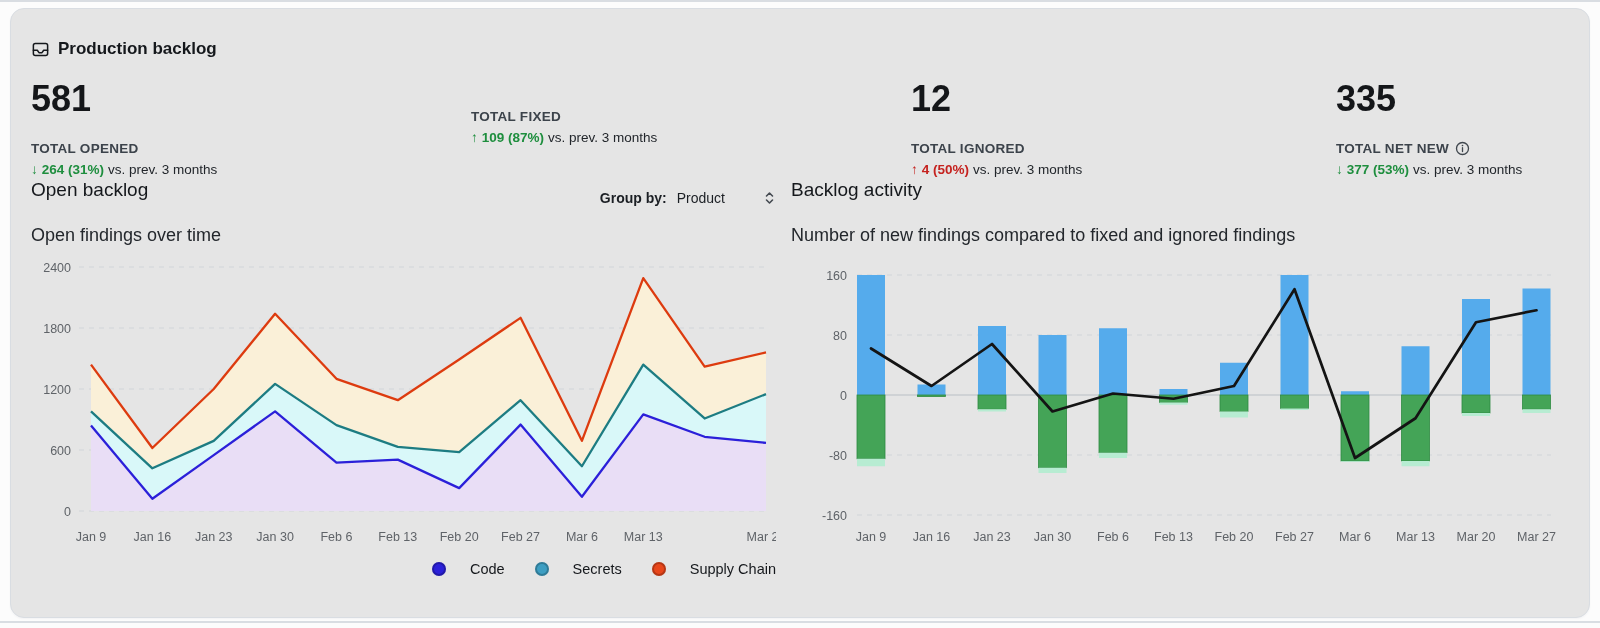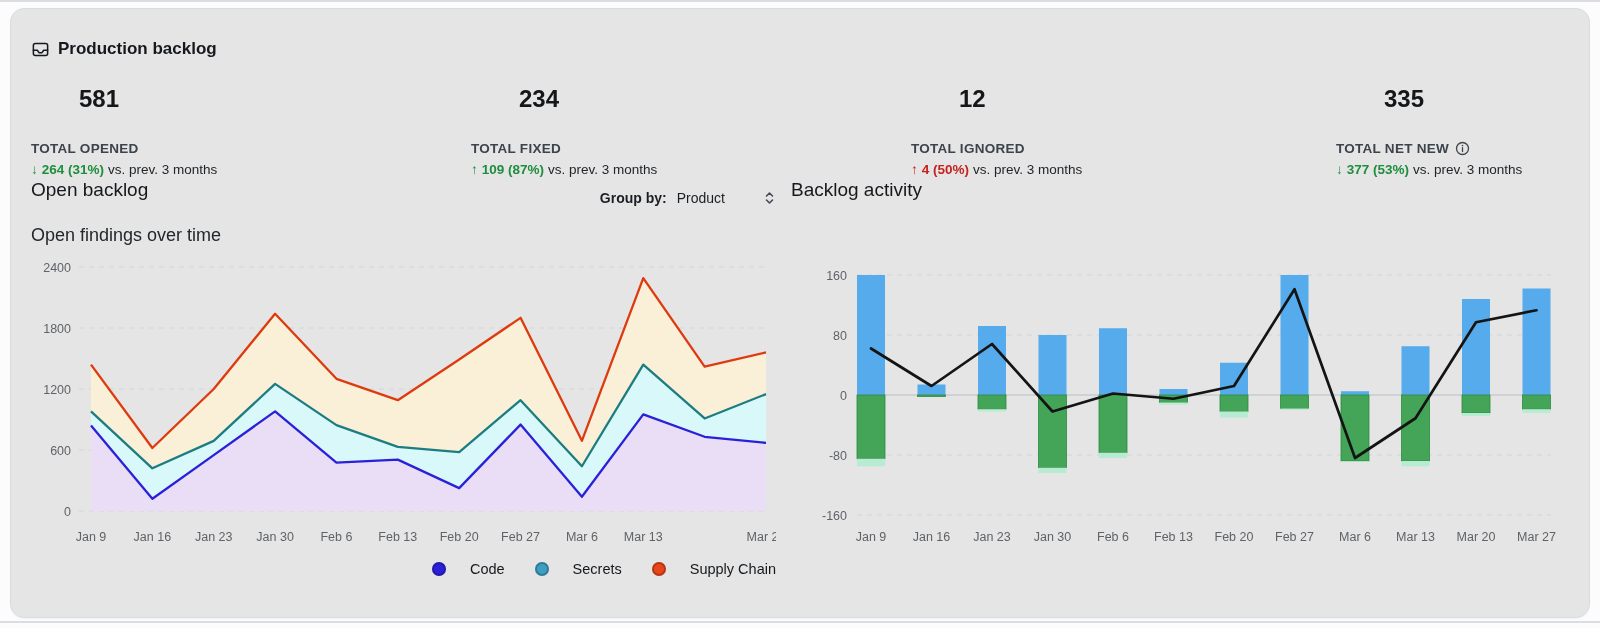--- a/index.html
+++ b/index.html
@@ -17,21 +17,21 @@
     background:#e5e5e5;border:1px solid #d9dde2;border-radius:14px;
     box-shadow:0 1px 2px rgba(16,24,40,.04);
   }
   .card-title{
     position:absolute;left:20px;top:30px;display:flex;align-items:center;gap:8px;
     font-size:17px;font-weight:700;color:#15181c;
   }
   .card-title svg{display:block;}
 
   .kpi{position:absolute;top:74px;}
-  .kpi-value{font-size:24px;line-height:32px;font-weight:700;color:#141619;margin-left:48px;}
+  .kpi-value{font-size:36px;line-height:32px;font-weight:700;color:#141619;}
   .kpi-label{margin-top:26px;font-size:13.5px;font-weight:700;color:#3c434b;letter-spacing:.02em;display:flex;align-items:center;gap:6px;}
   .kpi-delta{margin-top:6px;font-size:13.5px;color:#22262b;display:flex;align-items:center;gap:4px;}
   .kpi-delta .arrow,.kpi-delta .delta-num{font-weight:700;}
   .kpi-delta .delta-suffix{color:#22262b;font-weight:400;}
 
   .panel-title{position:absolute;top:170px;font-size:19px;font-weight:400;color:#15181c;}
   .panel-sub{position:absolute;top:216px;font-size:18px;color:#23272c;}
 
   .groupby{
     position:absolute;top:176px;left:535px;width:230px;height:26px;
@@ -74,21 +74,20 @@
         <span>TOTAL OPENED</span>
       </div>
     <div class="kpi-delta">
       <span class="arrow" style="color: rgb(30, 142, 62);">↓</span>
       <span class="delta-num" style="color: rgb(30, 142, 62);">264 (31%)</span>
       <span class="delta-suffix">vs. prev. 3 months</span>
     </div>
   </div>
 
   <div class="kpi" style="left:460px">
-    <div class="kpi-value">234</div>
     <div class="kpi-label">
         <span>TOTAL FIXED</span>
       </div>
     <div class="kpi-delta">
       <span class="arrow" style="color: rgb(30, 142, 62);">↑</span>
       <span class="delta-num" style="color: rgb(30, 142, 62);">109 (87%)</span>
       <span class="delta-suffix">vs. prev. 3 months</span>
     </div>
   </div>
 
@@ -175,20 +174,21 @@
       <span class="dot" style="background-color: rgb(61, 158, 194);"></span>
       <span>Secrets</span>
     </div>
     <div class="legend-item">
       <span class="dot" style="background-color: rgb(232, 70, 26);"></span>
       <span>Supply Chain</span>
     </div>
   </div>
 
   <div class="panel-title" style="left:780px">Backlog activity</div>
+  <div class="panel-sub" style="left:780px">Number of new findings compared to fixed and ignored findings</div>
 
   <div class="chart-wrap" style="left:788px">
     <svg id="bar-chart" width="762" height="305" viewBox="0 0 762 305">
         <line x1="58" y1="28" x2="752" y2="28" stroke="#d2d5d9" stroke-width="1.2" stroke-dasharray="5,5"></line>
         <text x="48" y="32.5" text-anchor="end" font-size="12.5" fill="#5f6368">160</text>
         <line x1="58" y1="88" x2="752" y2="88" stroke="#d2d5d9" stroke-width="1.2" stroke-dasharray="5,5"></line>
         <text x="48" y="92.5" text-anchor="end" font-size="12.5" fill="#5f6368">80</text>
         <line x1="58" y1="148" x2="752" y2="148" stroke="#c7cbcf" stroke-width="1.3"></line>
         <text x="48" y="152.5" text-anchor="end" font-size="12.5" fill="#5f6368">0</text>
         <line x1="58" y1="208" x2="752" y2="208" stroke="#d2d5d9" stroke-width="1.2" stroke-dasharray="5,5"></line>

